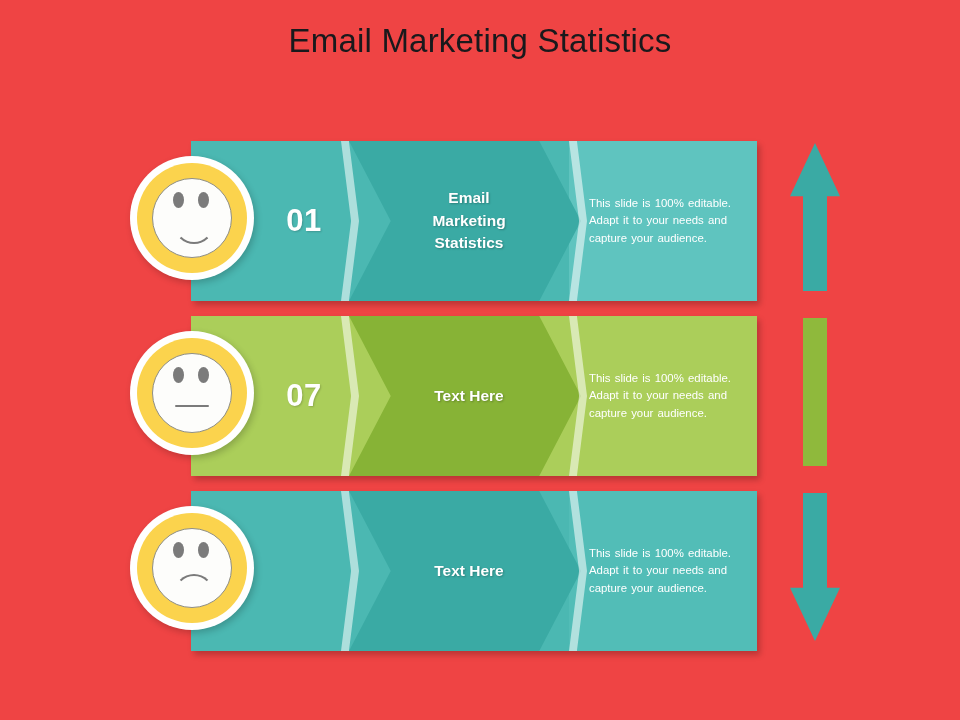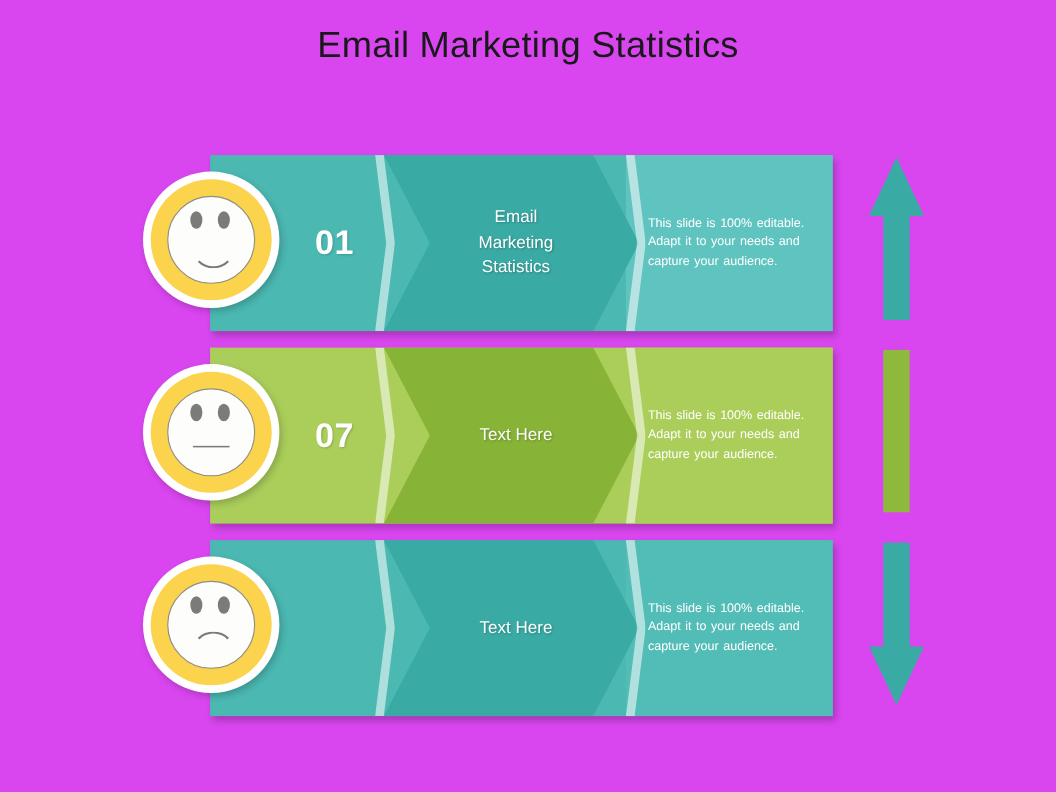--- a/index.html
+++ b/index.html
@@ -13,21 +13,21 @@
     font-family: "Liberation Sans", sans-serif;
     overflow: hidden;
     position: relative;
   }
 
   .slide {
     position: absolute;
     left: 0; top: 0;
     width: 960px;
     height: 720px;
-    background: #d946ef;
+    background: #ef4444;
   }
 
   
   .title {
     position: absolute;
     left: 0;
     top: 22px;
     width: 960px;
     text-align: center;
     font-size: 33px;
@@ -116,21 +116,21 @@
     left: 190px;
     top: 0;
     width: 176px;
     height: 100%;
     display: flex;
     align-items: center;
     justify-content: center;
     text-align: center;
     color: #ffffff;
     font-size: 15.5px;
-    font-weight: normal;
+    font-weight: bold;
     line-height: 1.48;
     text-shadow: 1px 1px 2px rgba(0,0,0,0.25);
     white-space: pre-line;
   }
 
   
   .body-text {
     position: absolute;
     left: 398px;
     top: 0;

